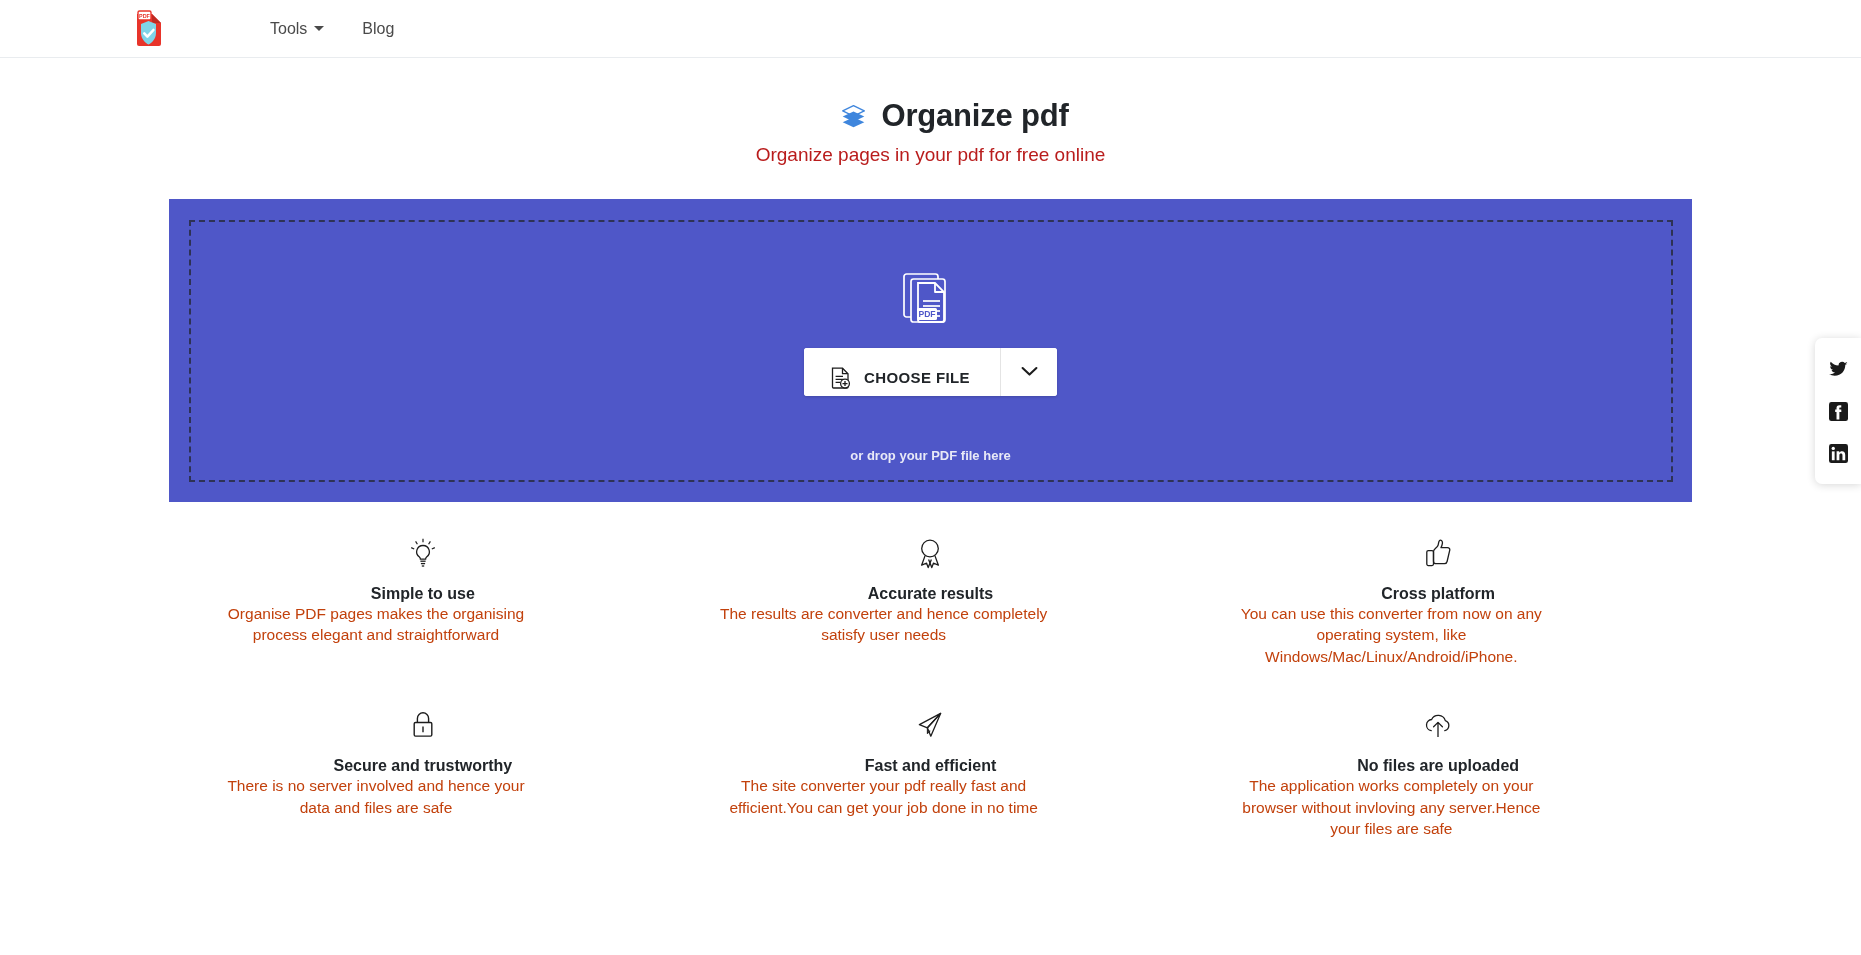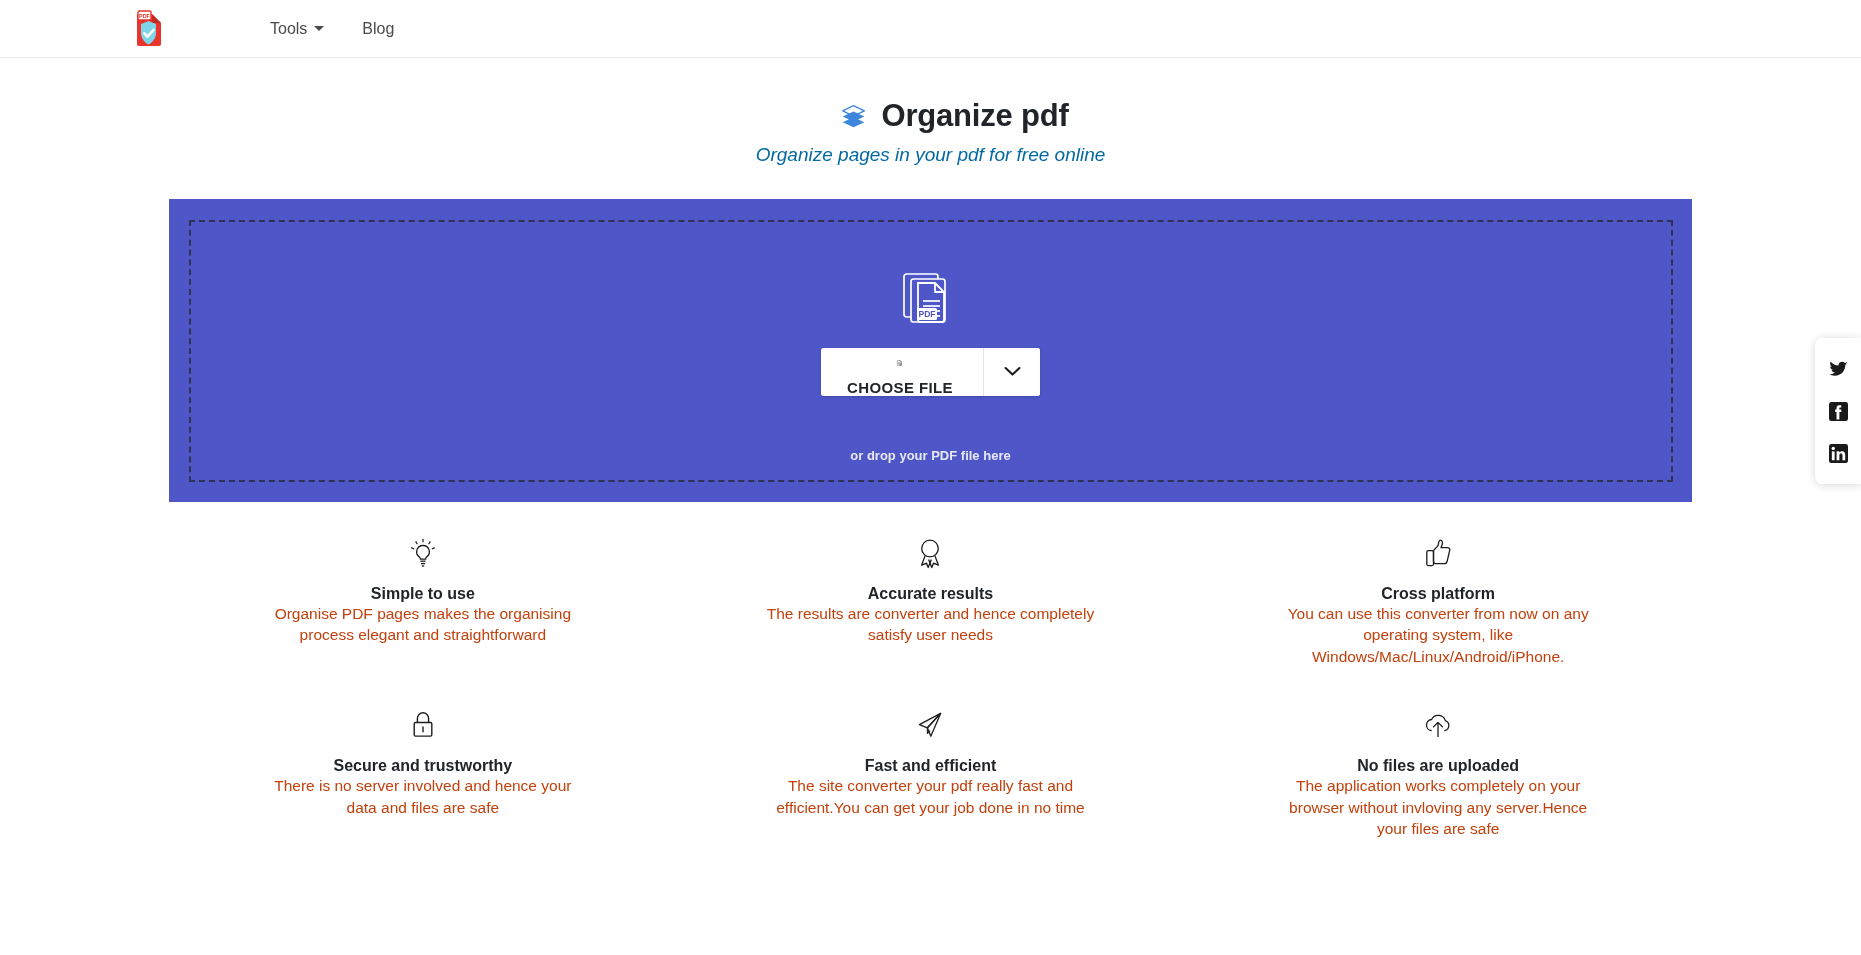--- a/index.html
+++ b/index.html
@@ -64,24 +64,23 @@
     gap: 14px;
     font-size: 31px;
     font-weight: bold;
     color: #212529;
     margin: 0;
     letter-spacing: -0.2px;
     padding-left: 48px;
   }
   .hero-sub {
     font-size: 19px;
-    color: #0369a1;
+    color: #b91c1c;
     margin: 10px 0 0 0;
     font-weight: 400;
-    font-style: italic;
   }
 
   
   .dropzone-outer {
     margin: 33px auto 0 auto;
     width: 1523px;
     height: 303px;
     background: #4f57c8;
     display: flex;
     align-items: center;
@@ -111,21 +110,20 @@
   .choose-btn {
     display: flex;
     align-items: center;
     gap: 13px;
     padding: 12px 30px 0 26px;
     height: 48px;
     background: #ffffff;
     border: none;
     cursor: pointer;
     font-family: "Liberation Sans", sans-serif;
-    flex-direction: column;
   }
   .choose-btn .label {
     font-size: 15px;
     font-weight: bold;
     letter-spacing: 0.4px;
     color: #212529;
     white-space: nowrap;
   }
   .choose-caret-btn {
     width: 57px;
@@ -152,21 +150,20 @@
   .features {
     width: 1523px;
     margin: 35px auto 0 auto;
     display: grid;
     grid-template-columns: repeat(3, 1fr);
     row-gap: 42px;
   }
   .feature {
     display: flex;
     flex-direction: column;
-    align-items: center;
     padding: 0 42px;
   }
   .feature-icon { height: 32px; display: flex; align-items: center; justify-content: center; }
   .feature-title {
     margin-top: 16px;
     font-size: 16px;
     font-weight: bold;
     color: #212529;
     text-align: center;
   }

